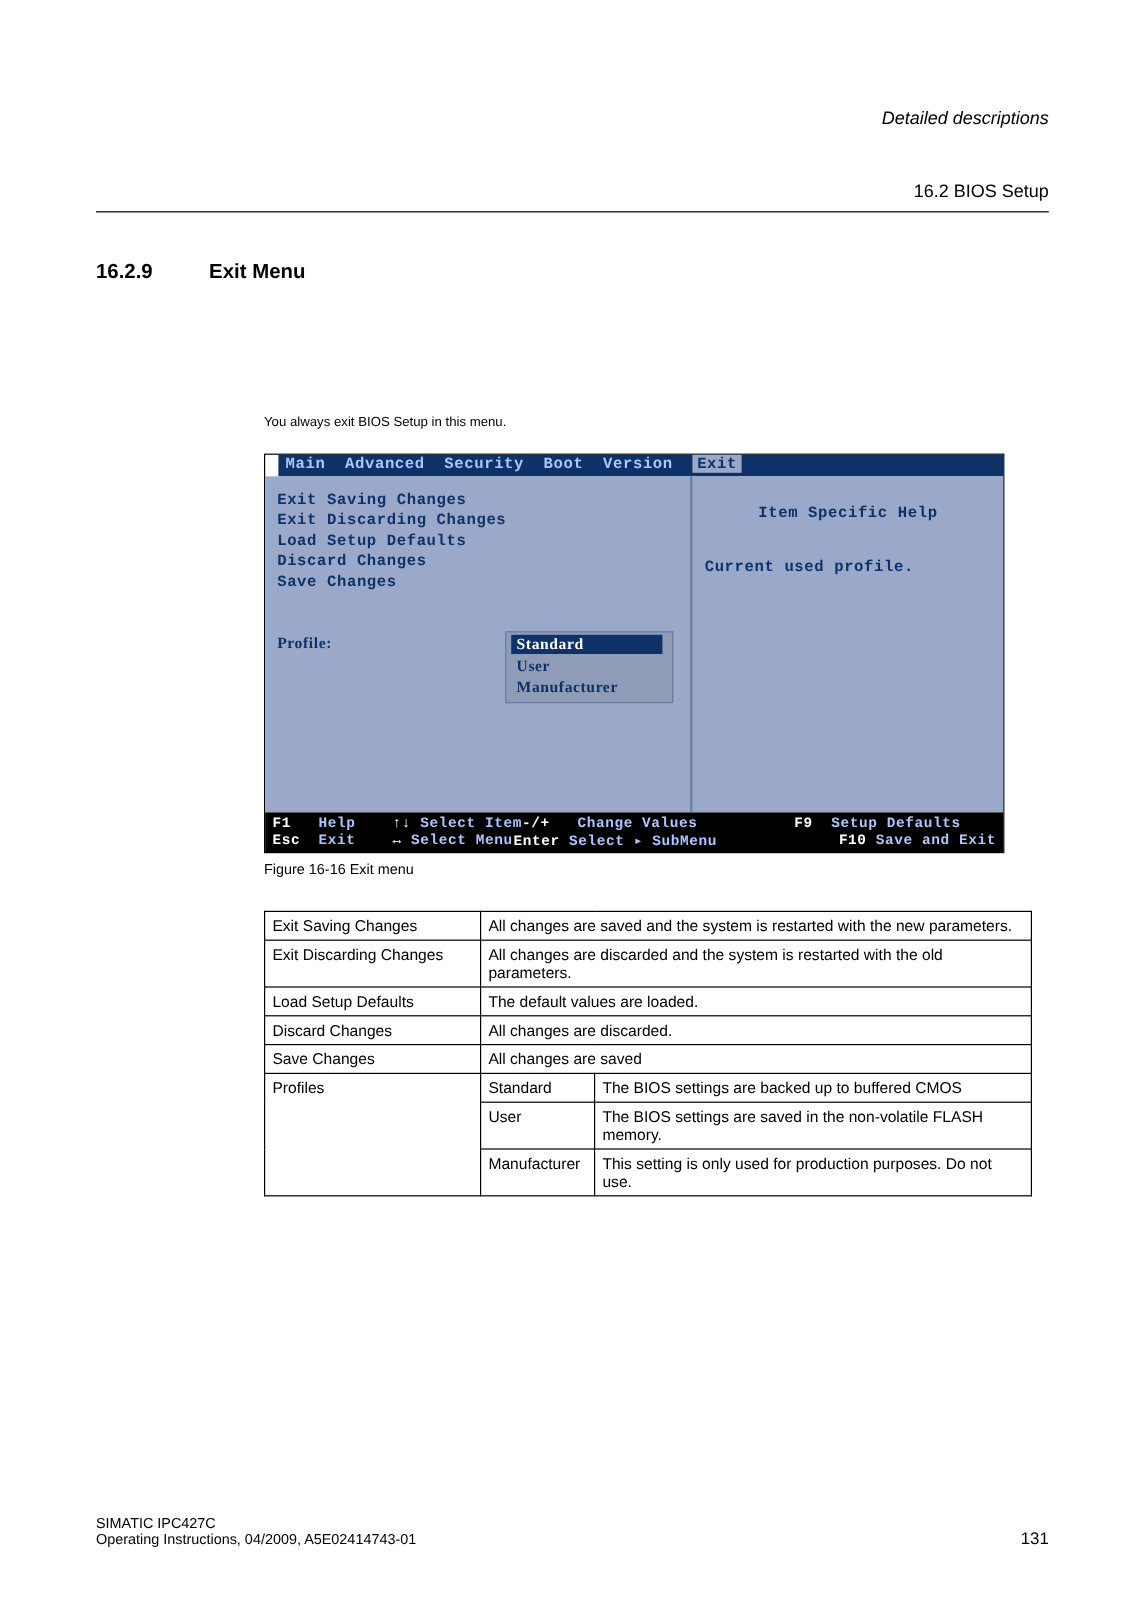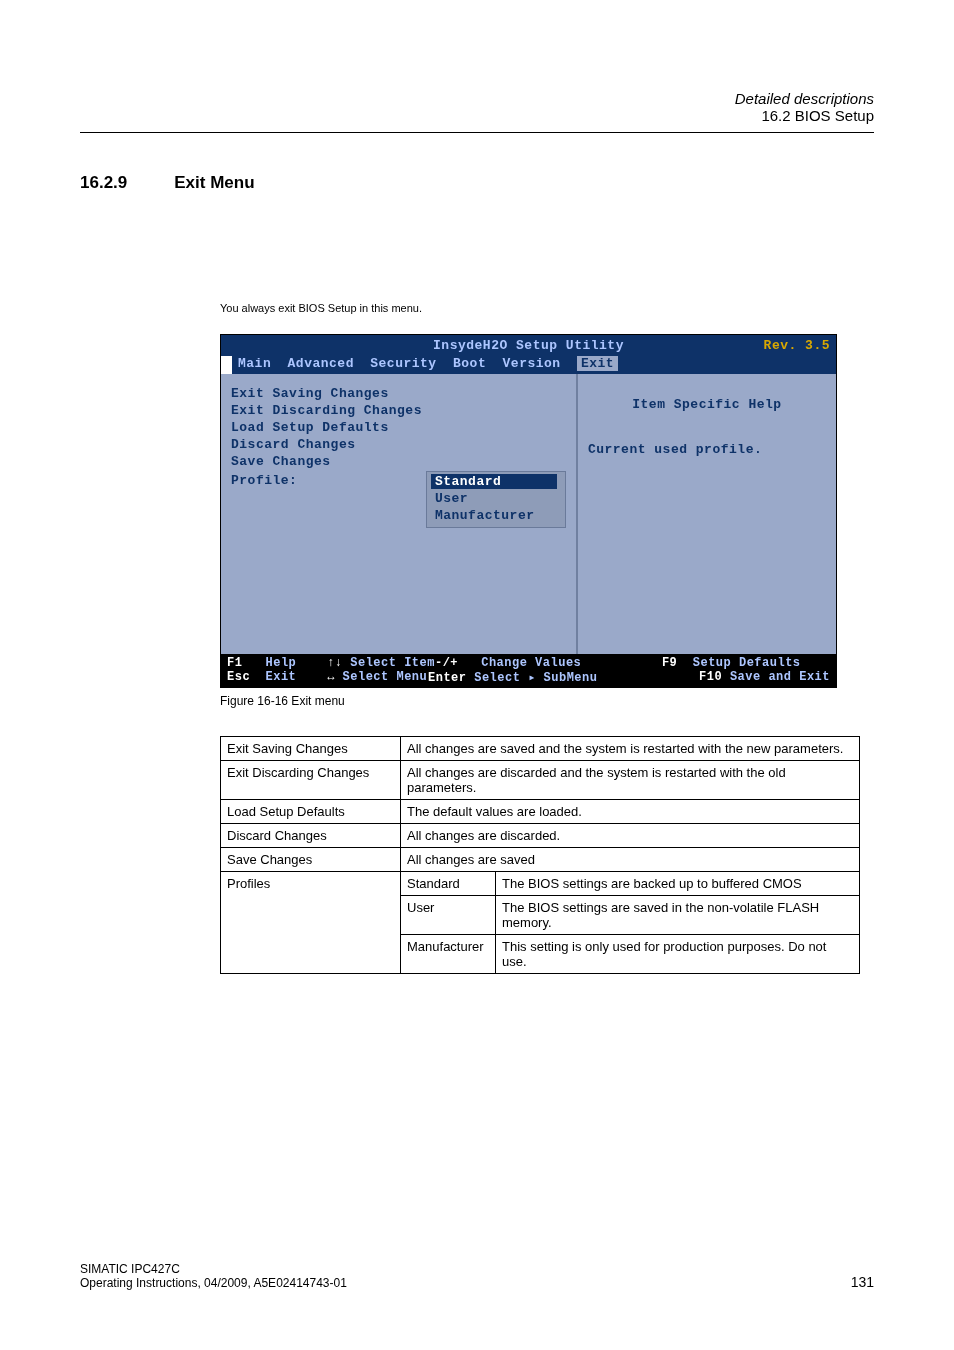--- a/index.html
+++ b/index.html
@@ -13,21 +13,21 @@
       color: #000;
     }
     .content {
       padding: 90px 80px 0 80px;
     }
     .header-right {
       text-align: right;
       margin-bottom: 8px;
     }
     .header-italic { font-style: italic; font-size: 15px; }
-    .header-normal { font-size: 15px; }
+    .header-normal { font-size: 15px; margin-top: 44px; }
     .header-rule {
       border-bottom: 1.5px solid #000;
       margin-top: 2px;
       margin-bottom: 40px;
     }
     .section-line {
       display: flex;
       gap: 47px;
       font-weight: bold;
       font-size: 17px;
@@ -67,21 +67,21 @@
       background: #9aa9c9;
       display: flex;
       height: 280px;
     }
     .bios-left {
       flex: 1.4;
       padding: 12px 10px;
       color: #0e3268;
     }
     .bios-left div { margin-bottom: 2px; }
-    .profile-row { display: flex; margin-top: 4px; }
+    .profile-row { display: flex; margin-top: 36px; font-family: Liberation Serif, serif; }
     .profile-label { width: 200px; }
     .profile-val { color: #0e3268; }
     .profile-menu {
       margin-left: -30px;
       margin-top: -2px;
       background: #8e9cb8;
       border: 1px solid #6a7a9a;
       padding: 2px 8px;
       width: 140px;
     }
@@ -142,25 +142,20 @@
   <div class="header-rule"></div>
 
   <div class="section-line">
     <span>16.2.9</span>
     <span>Exit Menu</span>
   </div>
 
   <div class="intro-text">You always exit BIOS Setup in this menu.</div>
 
   <div class="bios-screenshot">
-    <div class="bios-top">
-      <span style="flex:1"></span>
-      <span>InsydeH2O Setup Utility</span>
-      <span style="flex:1; text-align:right"><span class="rev">Rev. 3.5</span></span>
-    </div>
     <div class="bios-tabs">
       <span>Main</span>
       <span>Advanced</span>
       <span>Security</span>
       <span>Boot</span>
       <span>Version</span>
       <span class="exit-tab">Exit</span>
     </div>
     <div class="bios-body">
       <div class="bios-left">

